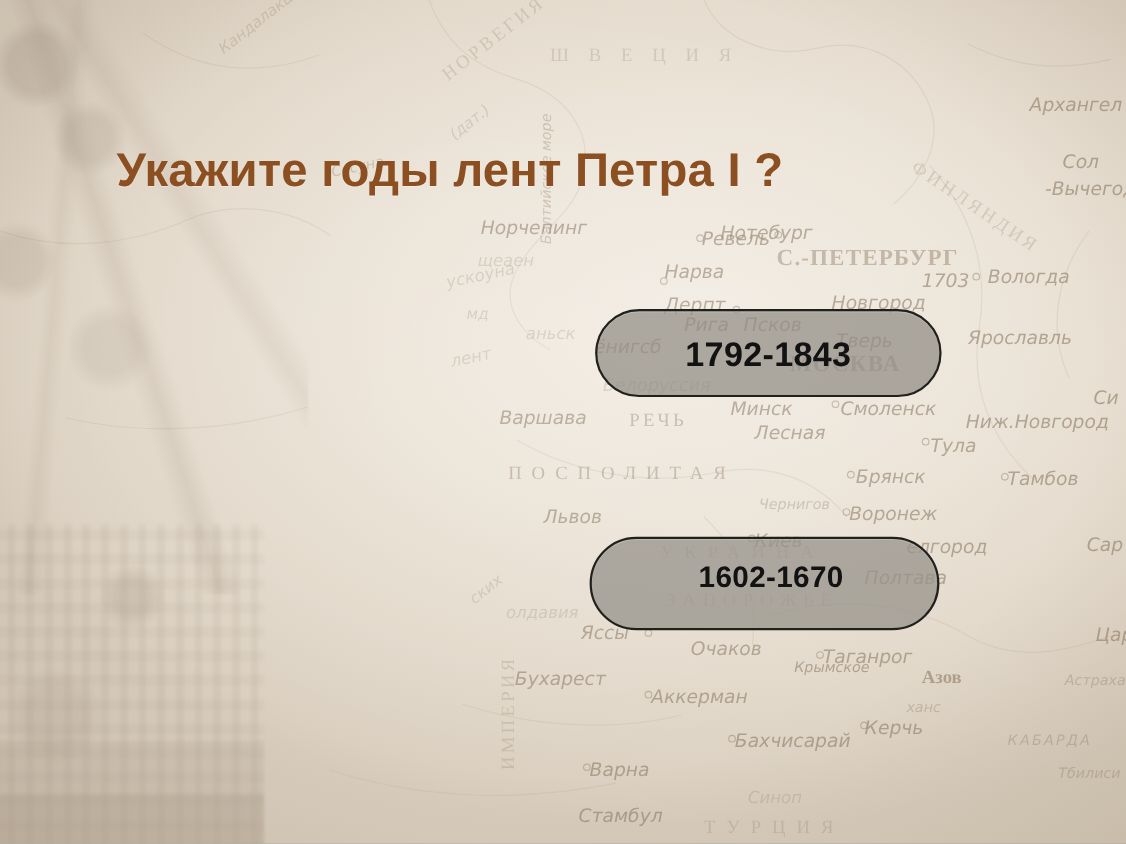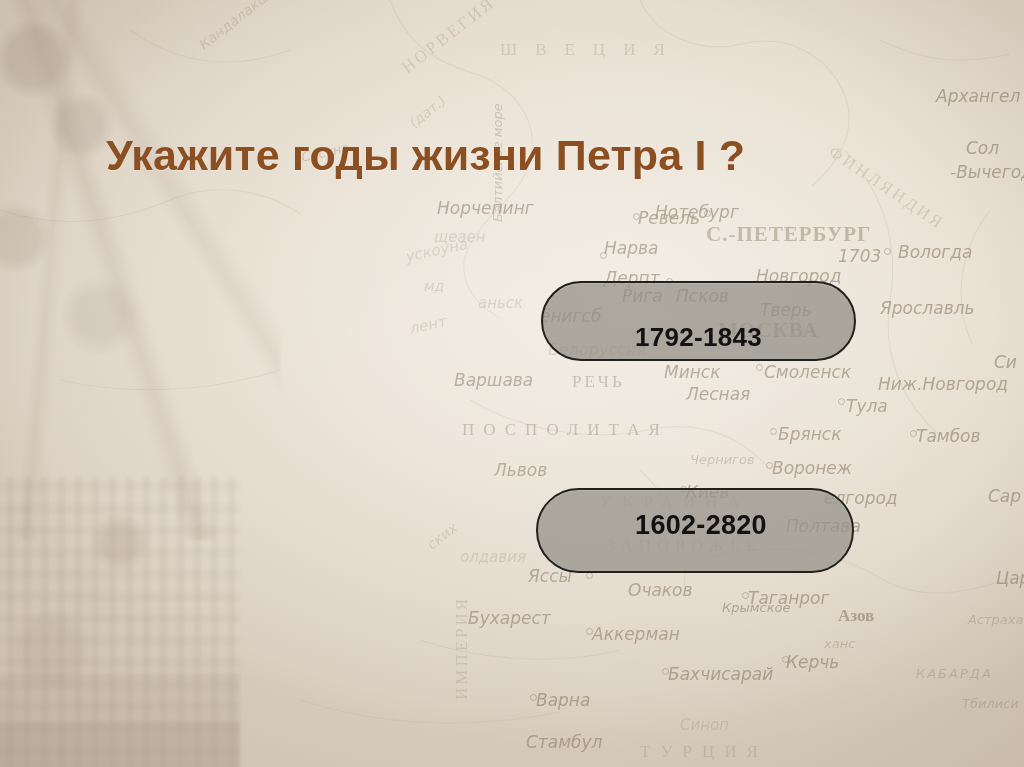--- a/index.html
+++ b/index.html
@@ -148,21 +148,21 @@
     font-weight: 700;
     color: #121212;
     letter-spacing: .3px;
     white-space: nowrap;
   }
 
   #answer-0 { left: 148px; top: 283px;  width: 308px; height: 76px; background: rgba(166,161,152,0.86); }
   #answer-0 .label { font-size: 26px; }
 
   #answer-1 { left: 541px; top: 281px;  width: 315px; height: 80px; background: rgba(144,140,132,0.72); }
-  #answer-1 .label { font-size: 26px; position: relative; top: 16px; }
+  #answer-1 .label { font-size: 31px; position: relative; top: 2px; }
 
   #answer-2 { left: 155px; top: 488px;  width: 306px; height: 85px; background: rgba(165,160,151,0.84); }
   #answer-2 .label { font-size: 27px; position: relative; left: 12px; top: 6px; }
 
   #answer-3 { left: 536px; top: 488px;  width: 318px; height: 85px; background: rgba(150,146,138,0.74); }
   #answer-3 .label { font-size: 27px; position: relative; left: 6px; top: -5px; }
 </style>
 </head>
 <body>
 
@@ -296,24 +296,24 @@
     <span class="map-dot" style="left:586px; top:628px;"></span>
     <span class="map-dot" style="left:782px; top:656px;"></span>
     <span class="map-dot" style="left:662px; top:668px;"></span>
     <span class="map-dot" style="left:530px; top:694px;"></span>
   </div>
 
   <div class="bg-engraving"></div>
   <div class="bg-city"></div>
   <div class="bg-vignette"></div>
 
-  <div class="title">Укажите годы жизни Петра I ?</div>
+  <div class="title">Укажите годы лент Петра I ?</div>
 
   <div class="answers">
     <div class="answer" id="answer-1">
       <span class="label">1792-1843</span>
     </div>
     <div class="answer" id="answer-3">
-      <span class="label">1602-2820</span>
+      <span class="label">1602-1670</span>
     </div>
   </div>
 
 </div>
 
 </body></html>

